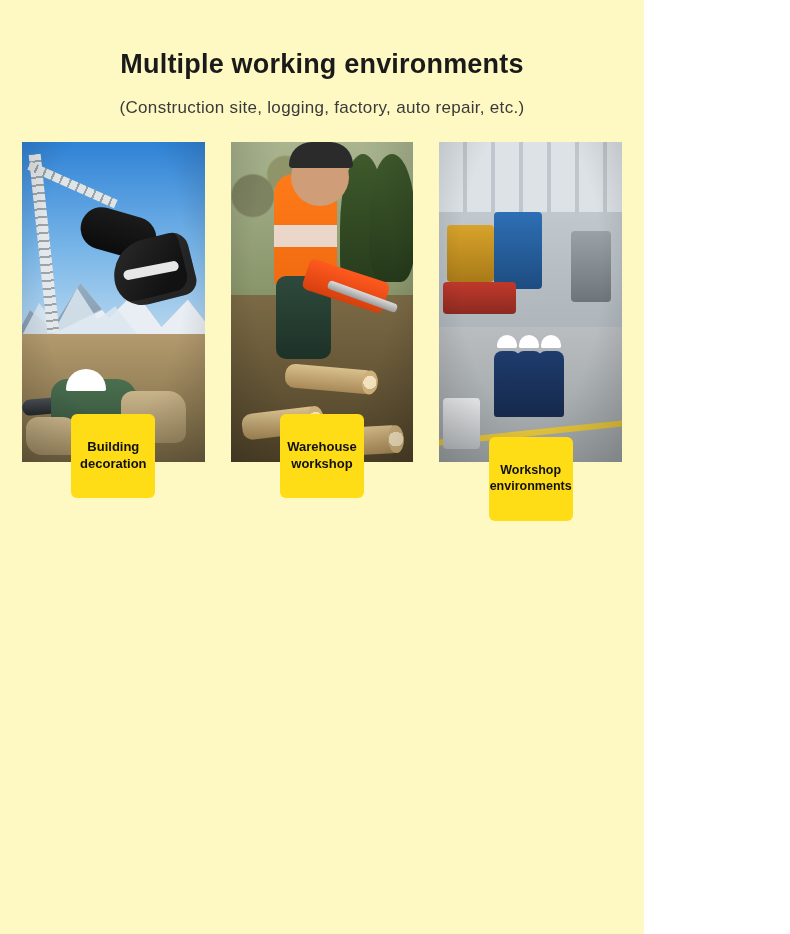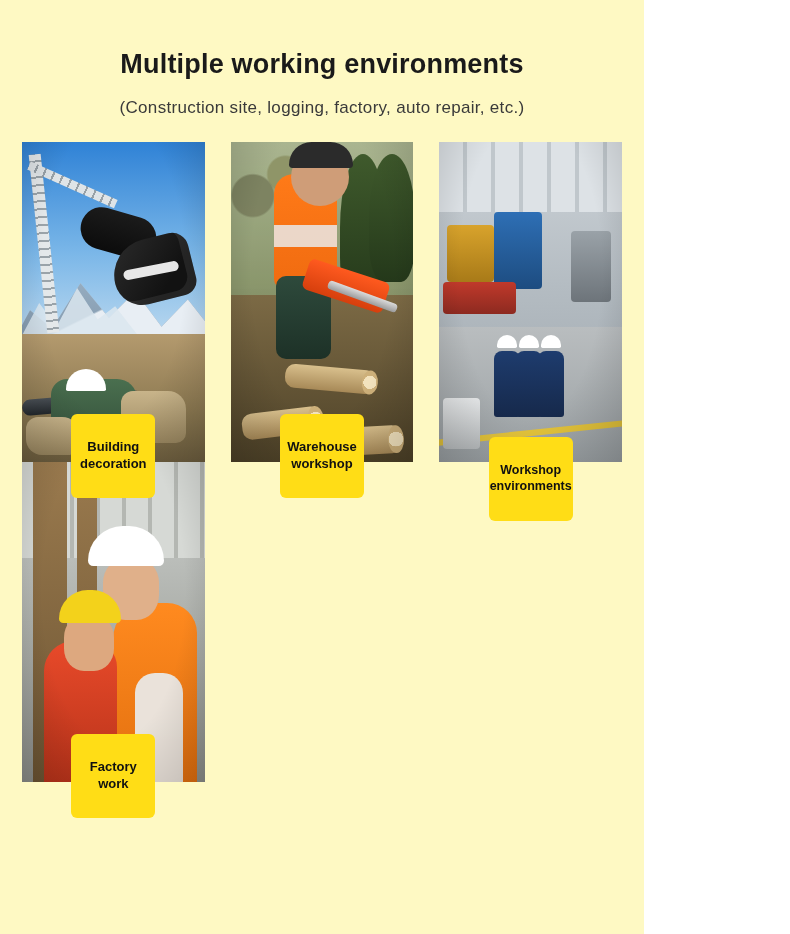--- a/index.html
+++ b/index.html
@@ -457,37 +457,15 @@
       </div>
       <div class="badge small">
         <span>
           <span>Workshop</span><br>
           <span>environments</span>
         </span>
       </div>
     </div>
 
 
-    <div class="cell row2">
-      <div class="photo s6">
-        <div class="bg"></div>
-        <div class="roof"></div>
-        <div class="post" style="left:6%"></div>
-        <div class="post" style="left:30%;width:20px"></div>
-        <div class="worker-o"></div>
-        <div class="vest-white"></div>
-        <div class="worker-r"></div>
-        <div class="face1"></div>
-        <div class="hat-w"></div>
-        <div class="face2"></div>
-        <div class="hat-y"></div>
-        <div class="vignette"></div>
-      </div>
-      <div class="badge">
-        <span>
-          <span>Factory</span><br>
-          <span>work</span>
-        </span>
-      </div>
-    </div>
 
   </div>
 </div>
 
 </body></html>

